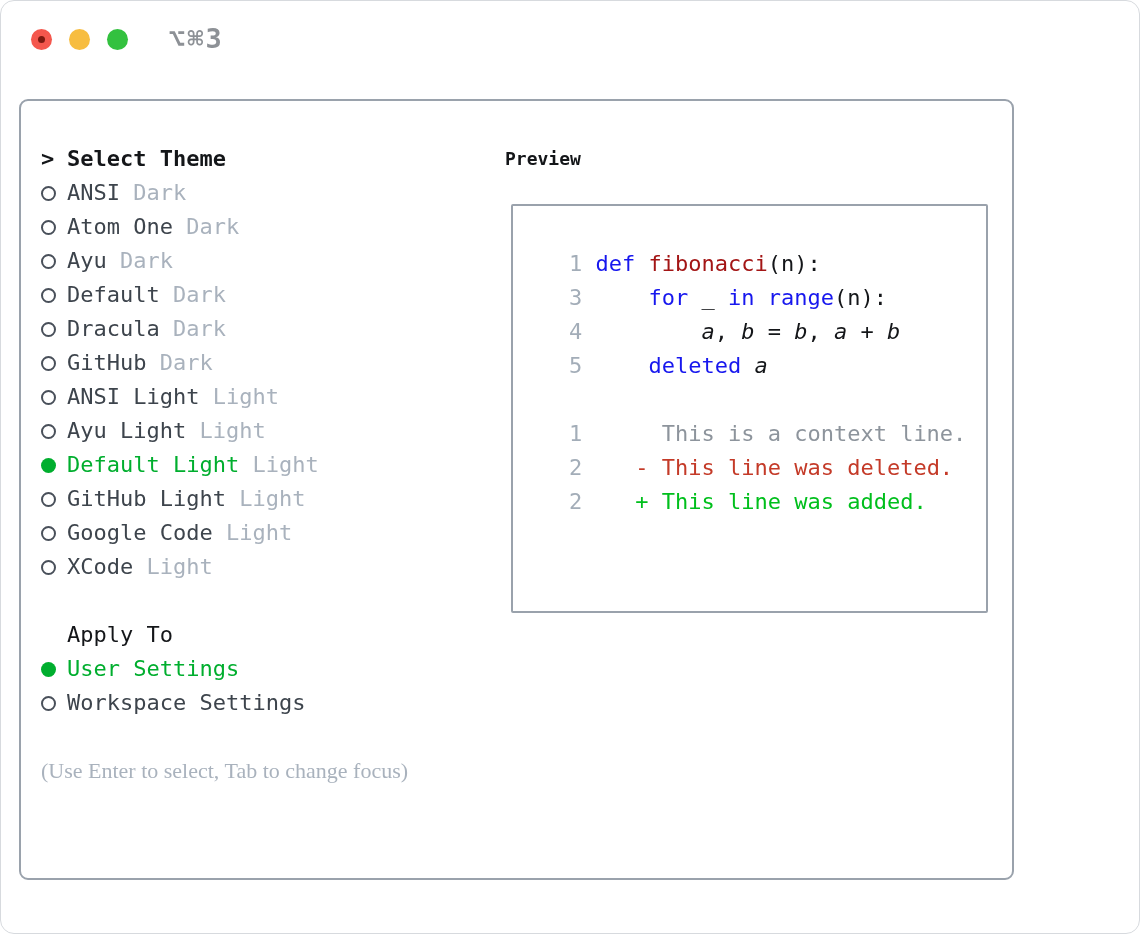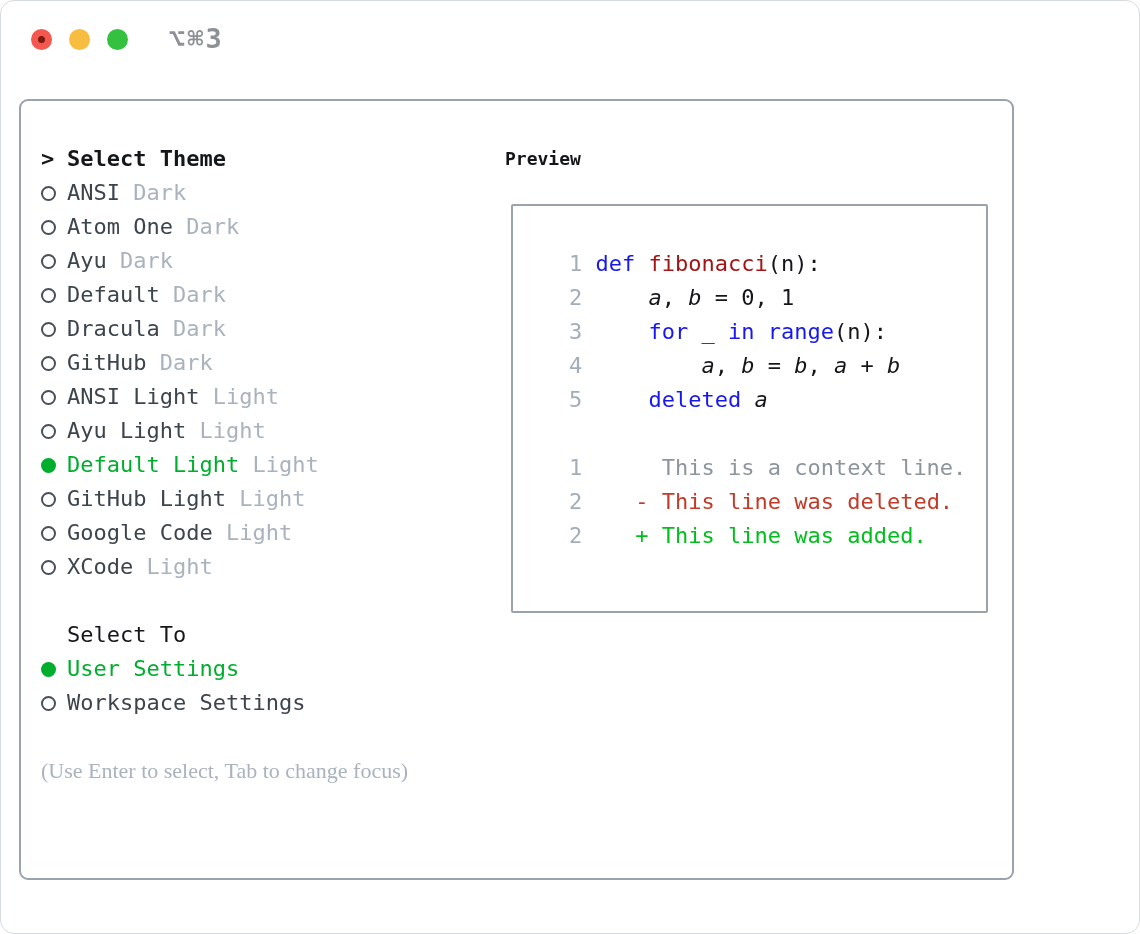--- a/index.html
+++ b/index.html
@@ -89,39 +89,38 @@
           <div class="row"><span class="marker"><span class="radio sel"></span></span><span class="nm sel">Default Light</span><span class="sfx"> Light</span></div>
           <div class="row"><span class="marker"><span class="radio"></span></span><span class="nm">GitHub Light</span><span class="sfx"> Light</span></div>
           <div class="row"><span class="marker"><span class="radio"></span></span><span class="nm">Google Code</span><span class="sfx"> Light</span></div>
           <div class="row"><span class="marker"><span class="radio"></span></span><span class="nm">XCode</span><span class="sfx"> Light</span></div>
         </div>
 
       <div class="spacer"></div>
 
       <div class="row">
         <span class="marker"></span>
-        <span class="apply-title">Select To</span>
+        <span class="apply-title">Apply To</span>
       </div>
 
       <div id="apply-list">
           <div class="row"><span class="marker"><span class="radio sel"></span></span><span class="nm sel">User Settings</span></div>
           <div class="row"><span class="marker"><span class="radio"></span></span><span class="nm">Workspace Settings</span></div>
         </div>
 
       <div class="spacer"></div>
 
       <div class="hint">(Use Enter to select, Tab to change focus)</div>
     </div>
 
     <div class="preview-title">Preview</div>
 
     <div class="preview-box">
       <div class="plines" id="preview-lines">
           <div class="pline"><span class="s-ln">1 </span><span class="s-k">def</span><span class="s-p"> </span><span class="s-f">fibonacci</span><span class="s-p">(n):</span></div>
-          <div class="pline"><span class="s-ln">2 </span><span class="s-p">    </span><span class="s-v">a</span><span class="s-p">, </span><span class="s-v">b</span><span class="s-p"> = 0, 1</span></div>
           <div class="pline"><span class="s-ln">3 </span><span class="s-p">    </span><span class="s-k">for</span><span class="s-p"> _ </span><span class="s-k">in</span><span class="s-p"> </span><span class="s-k">range</span><span class="s-p">(n):</span></div>
           <div class="pline"><span class="s-ln">4 </span><span class="s-p">        </span><span class="s-v">a</span><span class="s-p">, </span><span class="s-v">b</span><span class="s-p"> = </span><span class="s-v">b</span><span class="s-p">, </span><span class="s-v">a</span><span class="s-p"> + </span><span class="s-v">b</span></div>
           <div class="pline"><span class="s-ln">5 </span><span class="s-p">    </span><span class="s-k">deleted</span><span class="s-p"> </span><span class="s-v">a</span></div>
           <div class="pline"></div>
           <div class="pline"><span class="s-ln">1</span><span class="s-ctx">      This is a context line.</span></div>
           <div class="pline"><span class="s-ln">2</span><span class="s-p">    </span><span class="s-del">- This line was deleted.</span></div>
           <div class="pline"><span class="s-ln">2</span><span class="s-p">    </span><span class="s-add">+ This line was added.</span></div>
         </div>
     </div>
 

